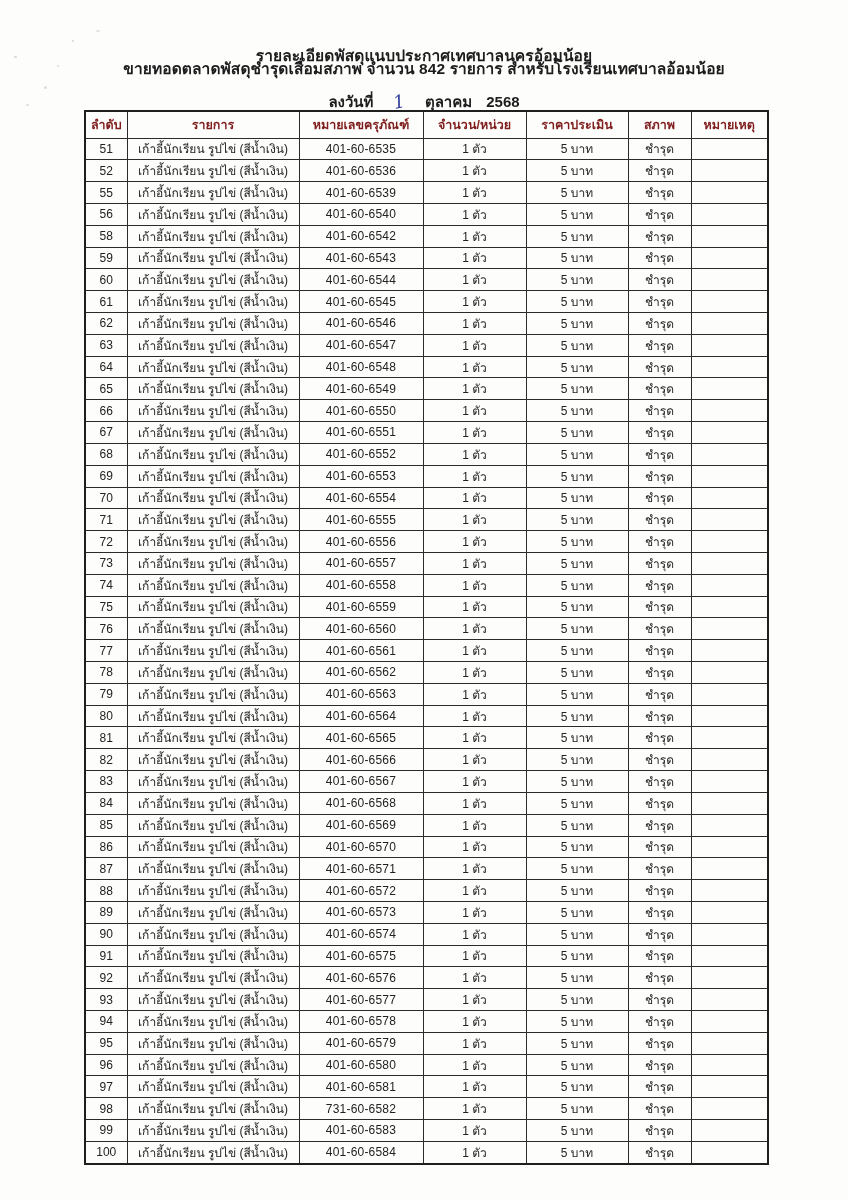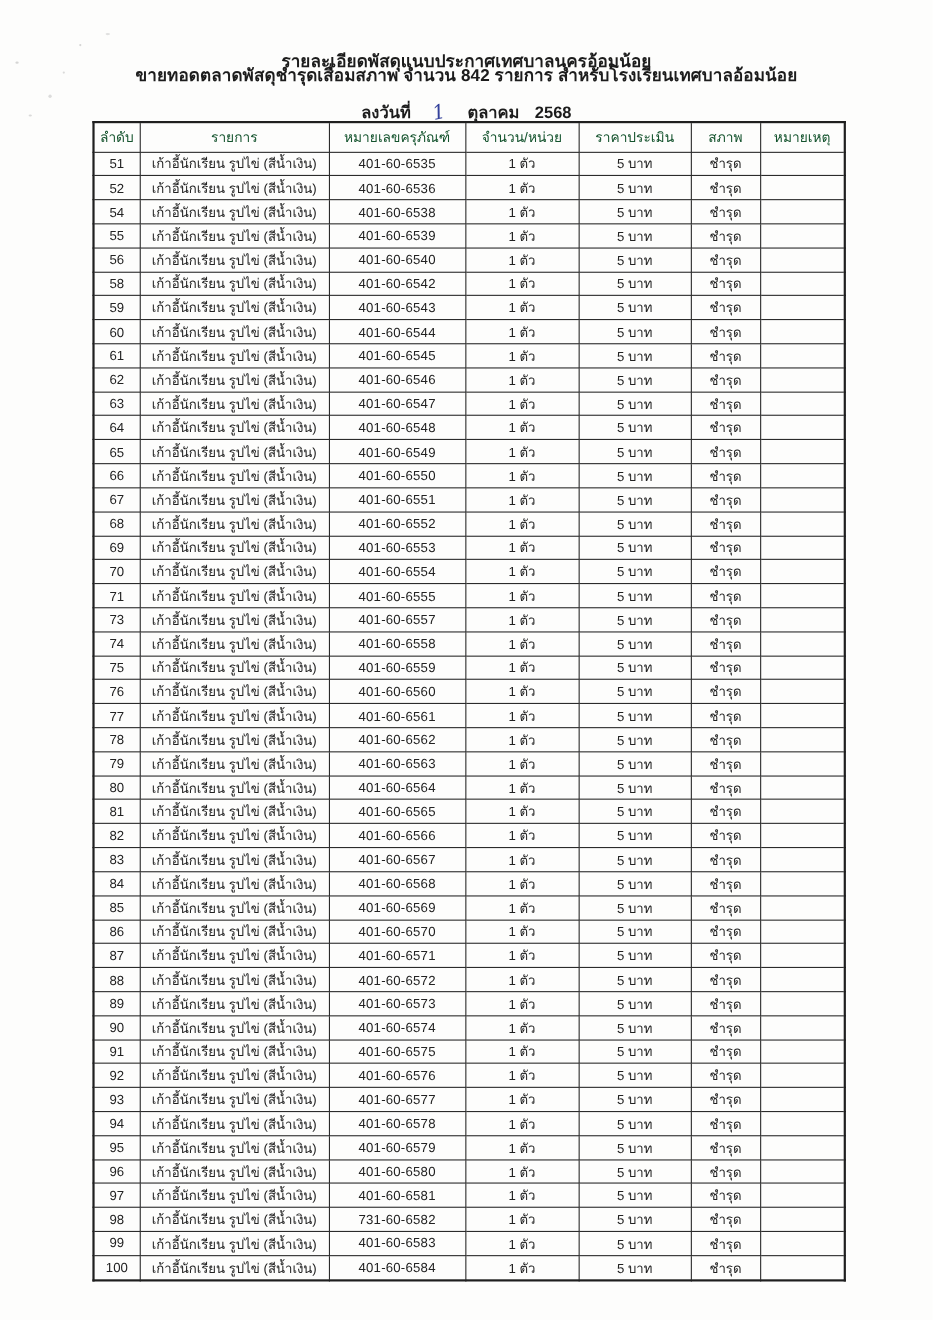--- a/index.html
+++ b/index.html
@@ -60,22 +60,22 @@
   }
   table.inv th, table.inv td {
     border: 1.5px solid #2b2b2b;
     padding: 0 2px;
     overflow: hidden;
     white-space: nowrap;
   }
   table.inv { border: 2px solid #1f1f1f; }
   thead tr { height: 27px; }
   table.inv th {
-    font-size: 12.5px; font-weight: 400;
-    color: #14532d;
+    font-size: 12.5px; font-weight: 700;
+    color: #7f1d1d;
   }
   table.inv td {
     font-size: 12px; font-weight: 500;
     text-align: center; color: #222222;
     height: 20.5px;
   }
   td.c-item { text-align: left; padding-left: 3px; font-size: 12.3px; margin-top: 32px; }
   td.c-no   { font-size: 11.6px; }
   td.c-asset{ letter-spacing: .2px; }
 
@@ -139,29 +139,20 @@
     <td class="c-no">52</td>
     <td class="c-item">เก้าอี้นักเรียน รูปไข่ (สีน้ำเงิน)</td>
     <td class="c-asset">401-60-6536</td>
     <td class="c-qty">1 ตัว</td>
     <td class="c-price">5 บาท</td>
     <td class="c-cond">ชำรุด</td>
     <td class="c-note"></td>
   </tr>
 
 
-  <tr>
-    <td class="c-no">54</td>
-    <td class="c-item">เก้าอี้นักเรียน รูปไข่ (สีน้ำเงิน)</td>
-    <td class="c-asset">401-60-6538</td>
-    <td class="c-qty">1 ตัว</td>
-    <td class="c-price">5 บาท</td>
-    <td class="c-cond">ชำรุด</td>
-    <td class="c-note"></td>
-  </tr>
 
   <tr>
     <td class="c-no">55</td>
     <td class="c-item">เก้าอี้นักเรียน รูปไข่ (สีน้ำเงิน)</td>
     <td class="c-asset">401-60-6539</td>
     <td class="c-qty">1 ตัว</td>
     <td class="c-price">5 บาท</td>
     <td class="c-cond">ชำรุด</td>
     <td class="c-note"></td>
   </tr>
@@ -310,20 +301,29 @@
   <tr>
     <td class="c-no">71</td>
     <td class="c-item">เก้าอี้นักเรียน รูปไข่ (สีน้ำเงิน)</td>
     <td class="c-asset">401-60-6555</td>
     <td class="c-qty">1 ตัว</td>
     <td class="c-price">5 บาท</td>
     <td class="c-cond">ชำรุด</td>
     <td class="c-note"></td>
   </tr>
 
+  <tr>
+    <td class="c-no">72</td>
+    <td class="c-item">เก้าอี้นักเรียน รูปไข่ (สีน้ำเงิน)</td>
+    <td class="c-asset">401-60-6556</td>
+    <td class="c-qty">1 ตัว</td>
+    <td class="c-price">5 บาท</td>
+    <td class="c-cond">ชำรุด</td>
+    <td class="c-note"></td>
+  </tr>
 
   <tr>
     <td class="c-no">73</td>
     <td class="c-item">เก้าอี้นักเรียน รูปไข่ (สีน้ำเงิน)</td>
     <td class="c-asset">401-60-6557</td>
     <td class="c-qty">1 ตัว</td>
     <td class="c-price">5 บาท</td>
     <td class="c-cond">ชำรุด</td>
     <td class="c-note"></td>
   </tr>

